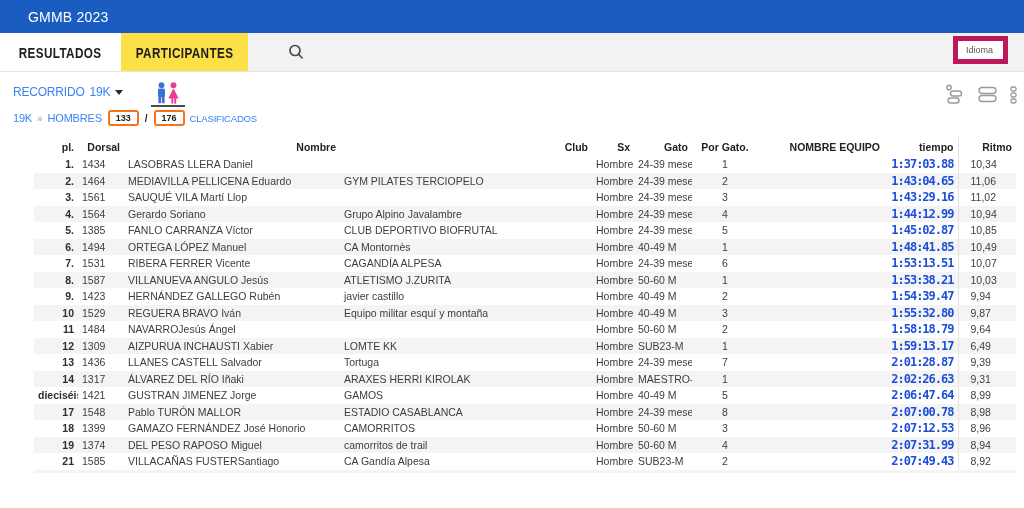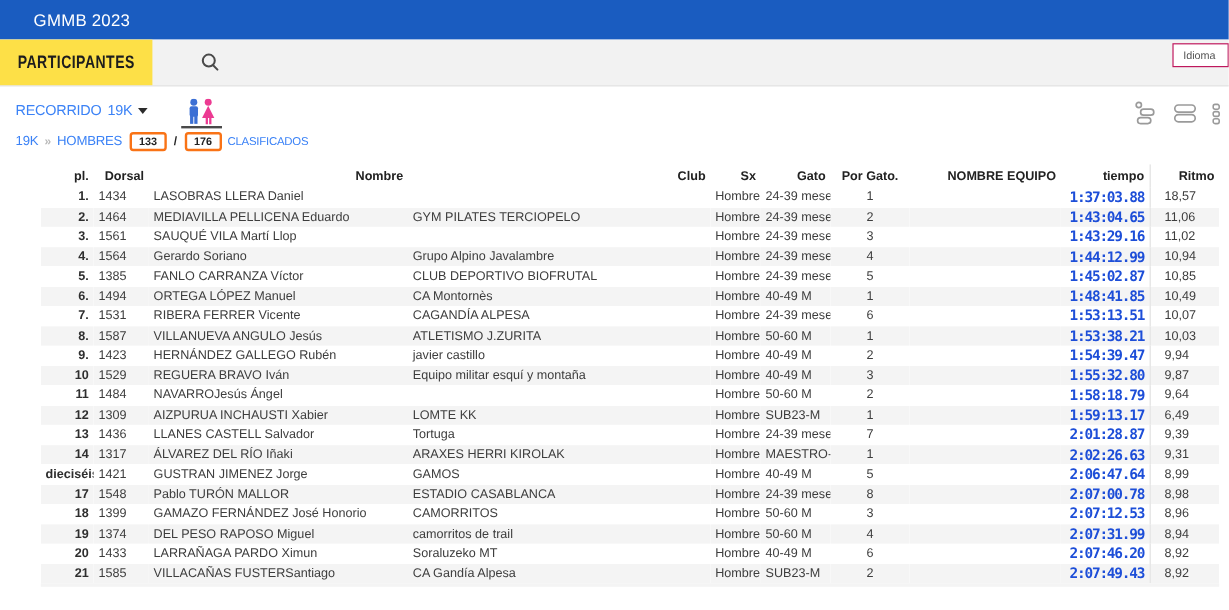--- a/index.html
+++ b/index.html
@@ -30,22 +30,22 @@
     font-weight:700; font-size:15px; color:#1d1d1d; letter-spacing:.5px;
     white-space:nowrap;
   }
   .tab.active { background:#fff; width:121px; }
   .tab.inactive { background:#fde047; width:127px; }
   .search-btn {
     display:flex; align-items:center; justify-content:center;
     width:60px; margin-left:18px; cursor:pointer;
   }
   .lang-btn {
-    position:absolute; top:3px; right:0; background:#fff;
-    border:1px solid #be185d; font-size:9px; color:#555;
+    position:absolute; top:3px; right:16px; background:#fff;
+    border:5px solid #be185d; font-size:9px; color:#555;
     padding:4px 10px 4px 8px; cursor:pointer;
   }
   
   .toolbar {
     display:flex; align-items:flex-start; padding:10px 6px 0 13px; height:36px;
   }
   .recorrido {
     display:flex; align-items:center; gap:5px; cursor:pointer; margin-top:3px;
   }
   .cnd { font-weight:400; letter-spacing:-.2px; color:#3b82f6; }
@@ -111,20 +111,23 @@
   svg { display:block; }
 </style>
 </head>
 <body>
 
 <div class="titlebar">
   <span class="app-title">GMMB 2023</span>
 </div>
 
 <div class="tabbar">
+  <div class="tab active">
+    <span class="tab-label">RESULTADOS</span>
+  </div>
   <div class="tab inactive">
     <span class="tab-label">PARTICIPANTES</span>
   </div>
   <div class="search-btn">
     <span>
       <svg width="18" height="18" viewBox="0 0 18 18">
         <circle cx="8" cy="7.5" r="5" fill="none" stroke="#4a4a4a" stroke-width="1.7"></circle>
         <line x1="11.6" y1="11.4" x2="15.2" y2="15" stroke="#4a4a4a" stroke-width="1.7" stroke-linecap="round"></line>
       </svg>
     </span>
@@ -232,21 +235,21 @@
       <tr>
         <td>1.</td>
         <td>1434</td>
         <td>LASOBRAS LLERA Daniel</td>
         <td></td>
         <td>Hombre</td>
         <td>24-39 meses</td>
         <td>1</td>
         <td></td>
         <td>1:37:03.88</td>
-        <td>18,57</td>
+        <td>10,34</td>
       </tr>
       <tr>
         <td>2.</td>
         <td>1464</td>
         <td>MEDIAVILLA PELLICENA Eduardo</td>
         <td>GYM PILATES TERCIOPELO</td>
         <td>Hombre</td>
         <td>24-39 meses</td>
         <td>2</td>
         <td></td>
@@ -439,32 +442,20 @@
         <td>DEL PESO RAPOSO Miguel</td>
         <td>camorritos de trail</td>
         <td>Hombre</td>
         <td>50-60 M</td>
         <td>4</td>
         <td></td>
         <td>2:07:31.99</td>
         <td>8,94</td>
       </tr>
       <tr>
-        <td>20</td>
-        <td>1433</td>
-        <td>LARRAÑAGA PARDO Ximun</td>
-        <td>Soraluzeko MT</td>
-        <td>Hombre</td>
-        <td>40-49 M</td>
-        <td>6</td>
-        <td></td>
-        <td>2:07:46.20</td>
-        <td>8,92</td>
-      </tr>
-      <tr>
         <td>21</td>
         <td>1585</td>
         <td>VILLACAÑAS FUSTERSantiago</td>
         <td>CA Gandía Alpesa</td>
         <td>Hombre</td>
         <td>SUB23-M</td>
         <td>2</td>
         <td></td>
         <td>2:07:49.43</td>
         <td>8,92</td>

